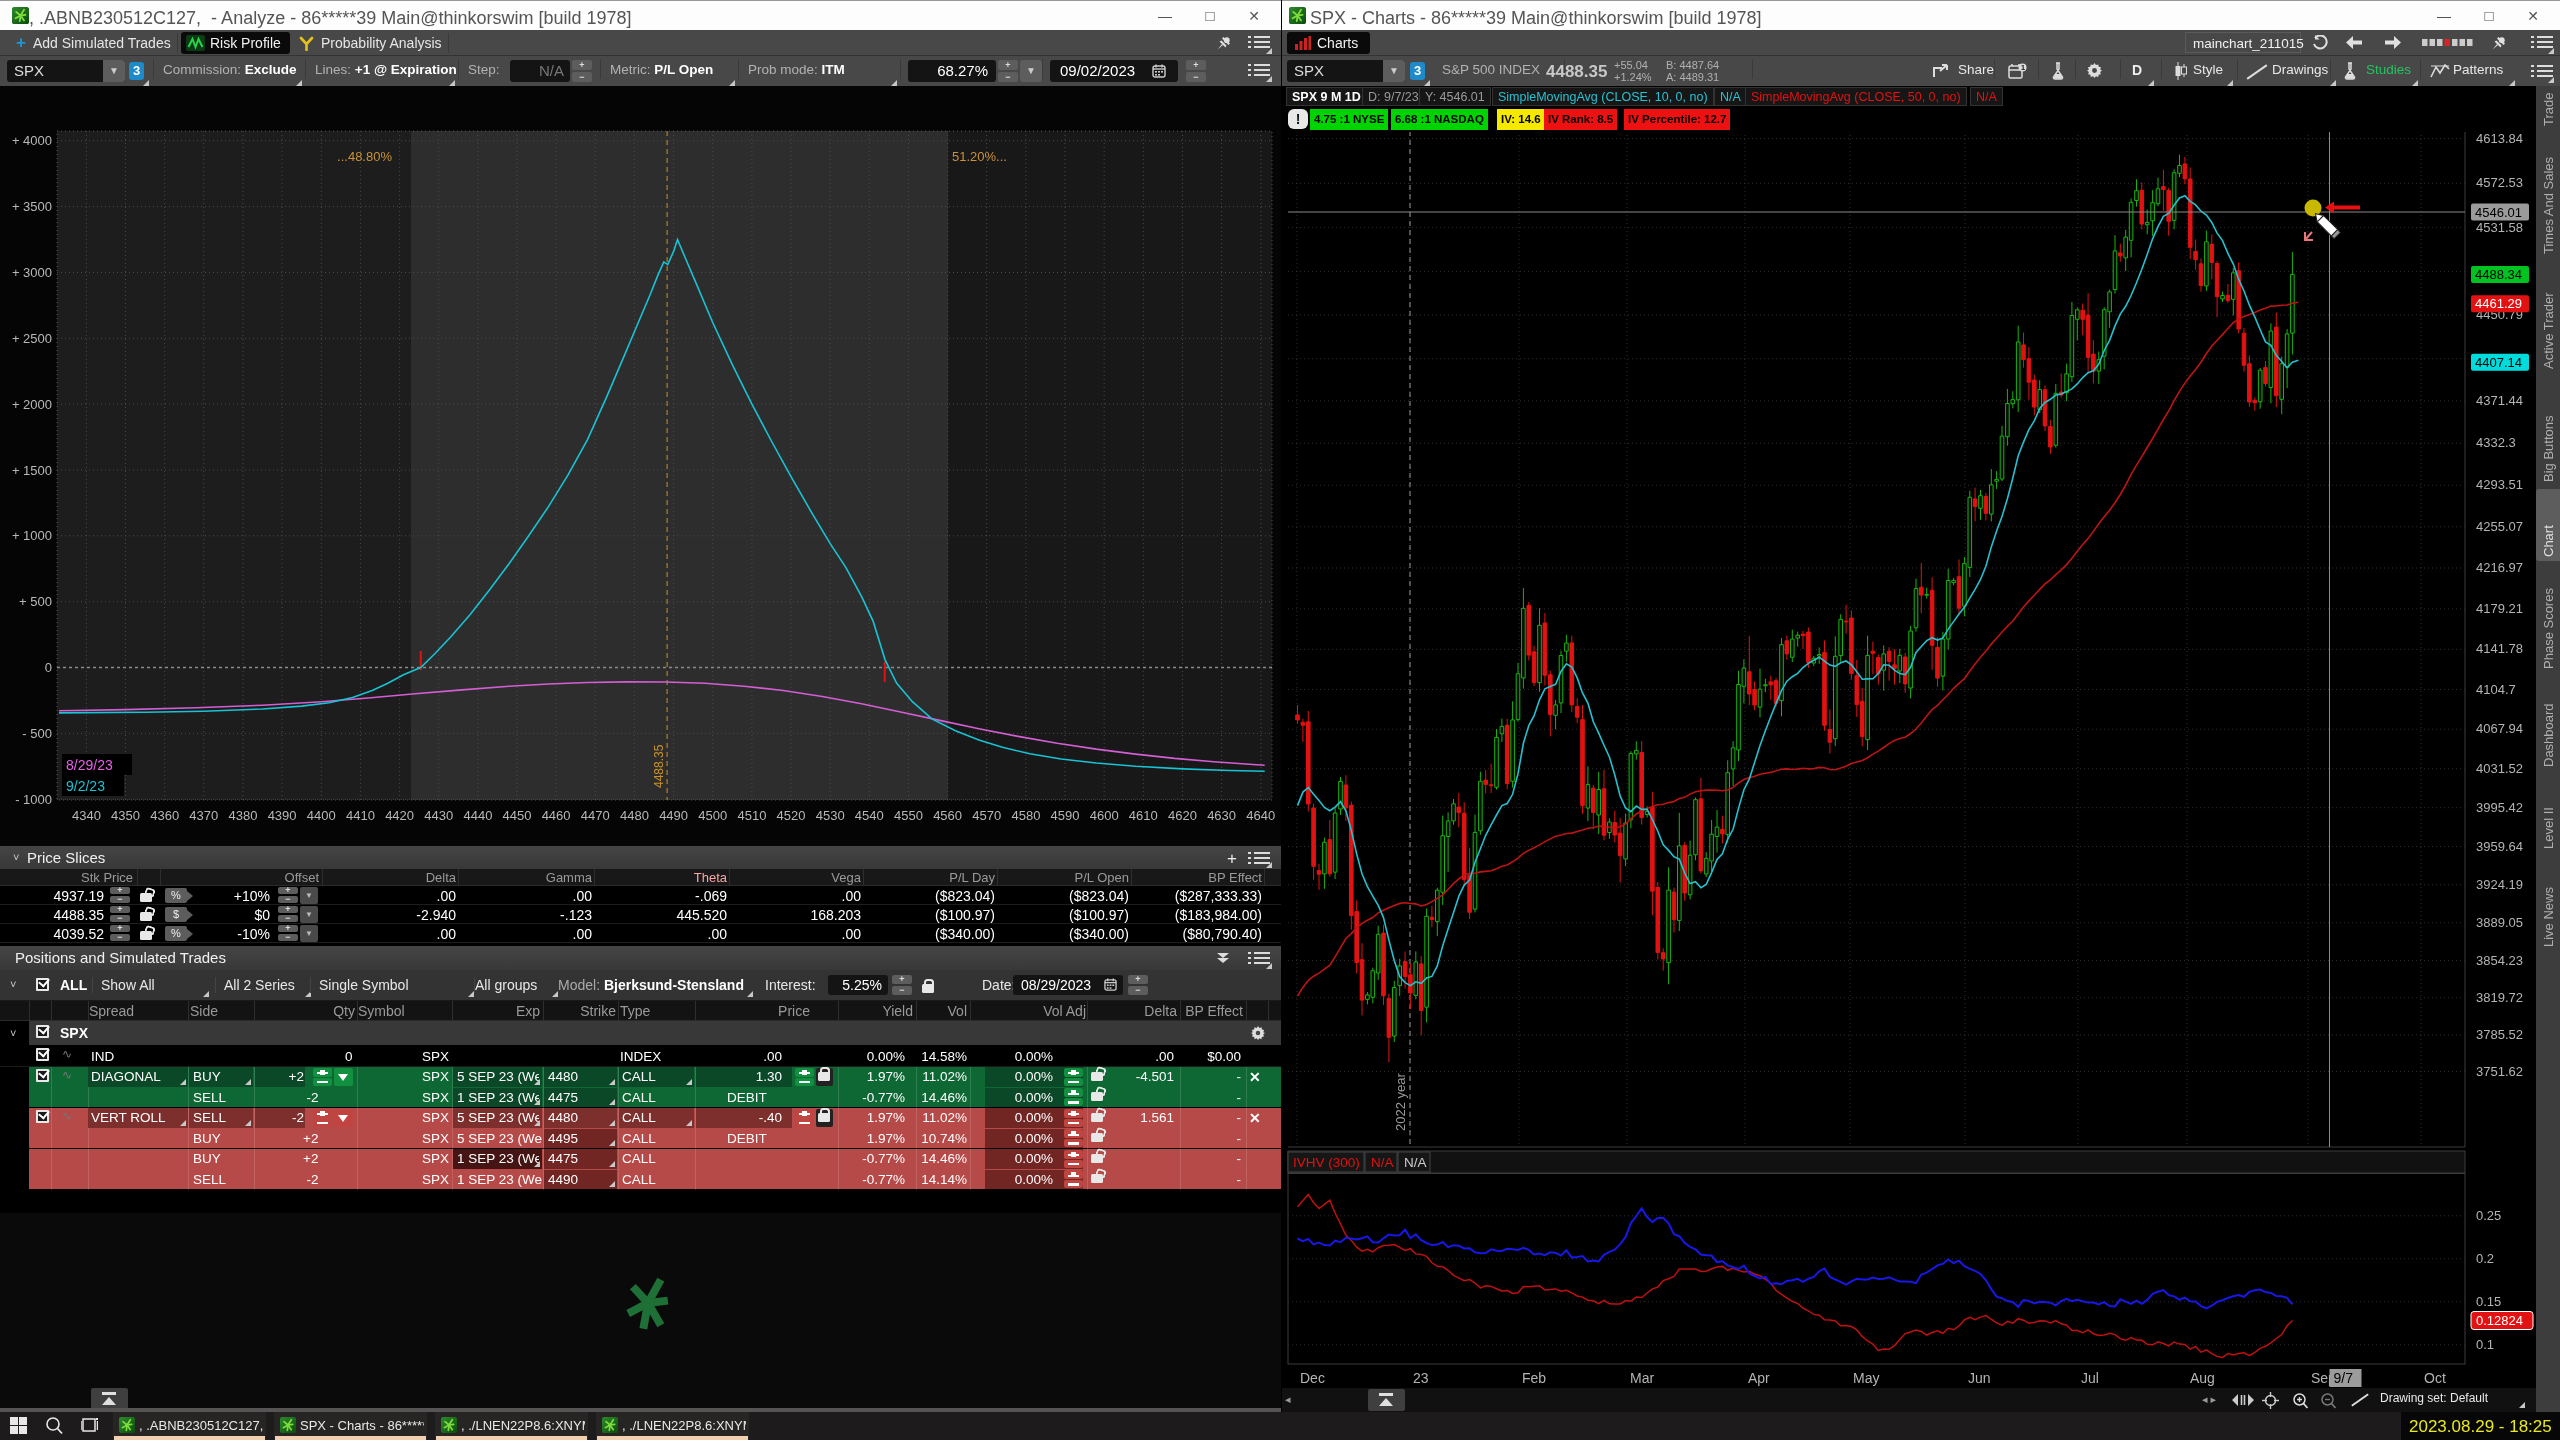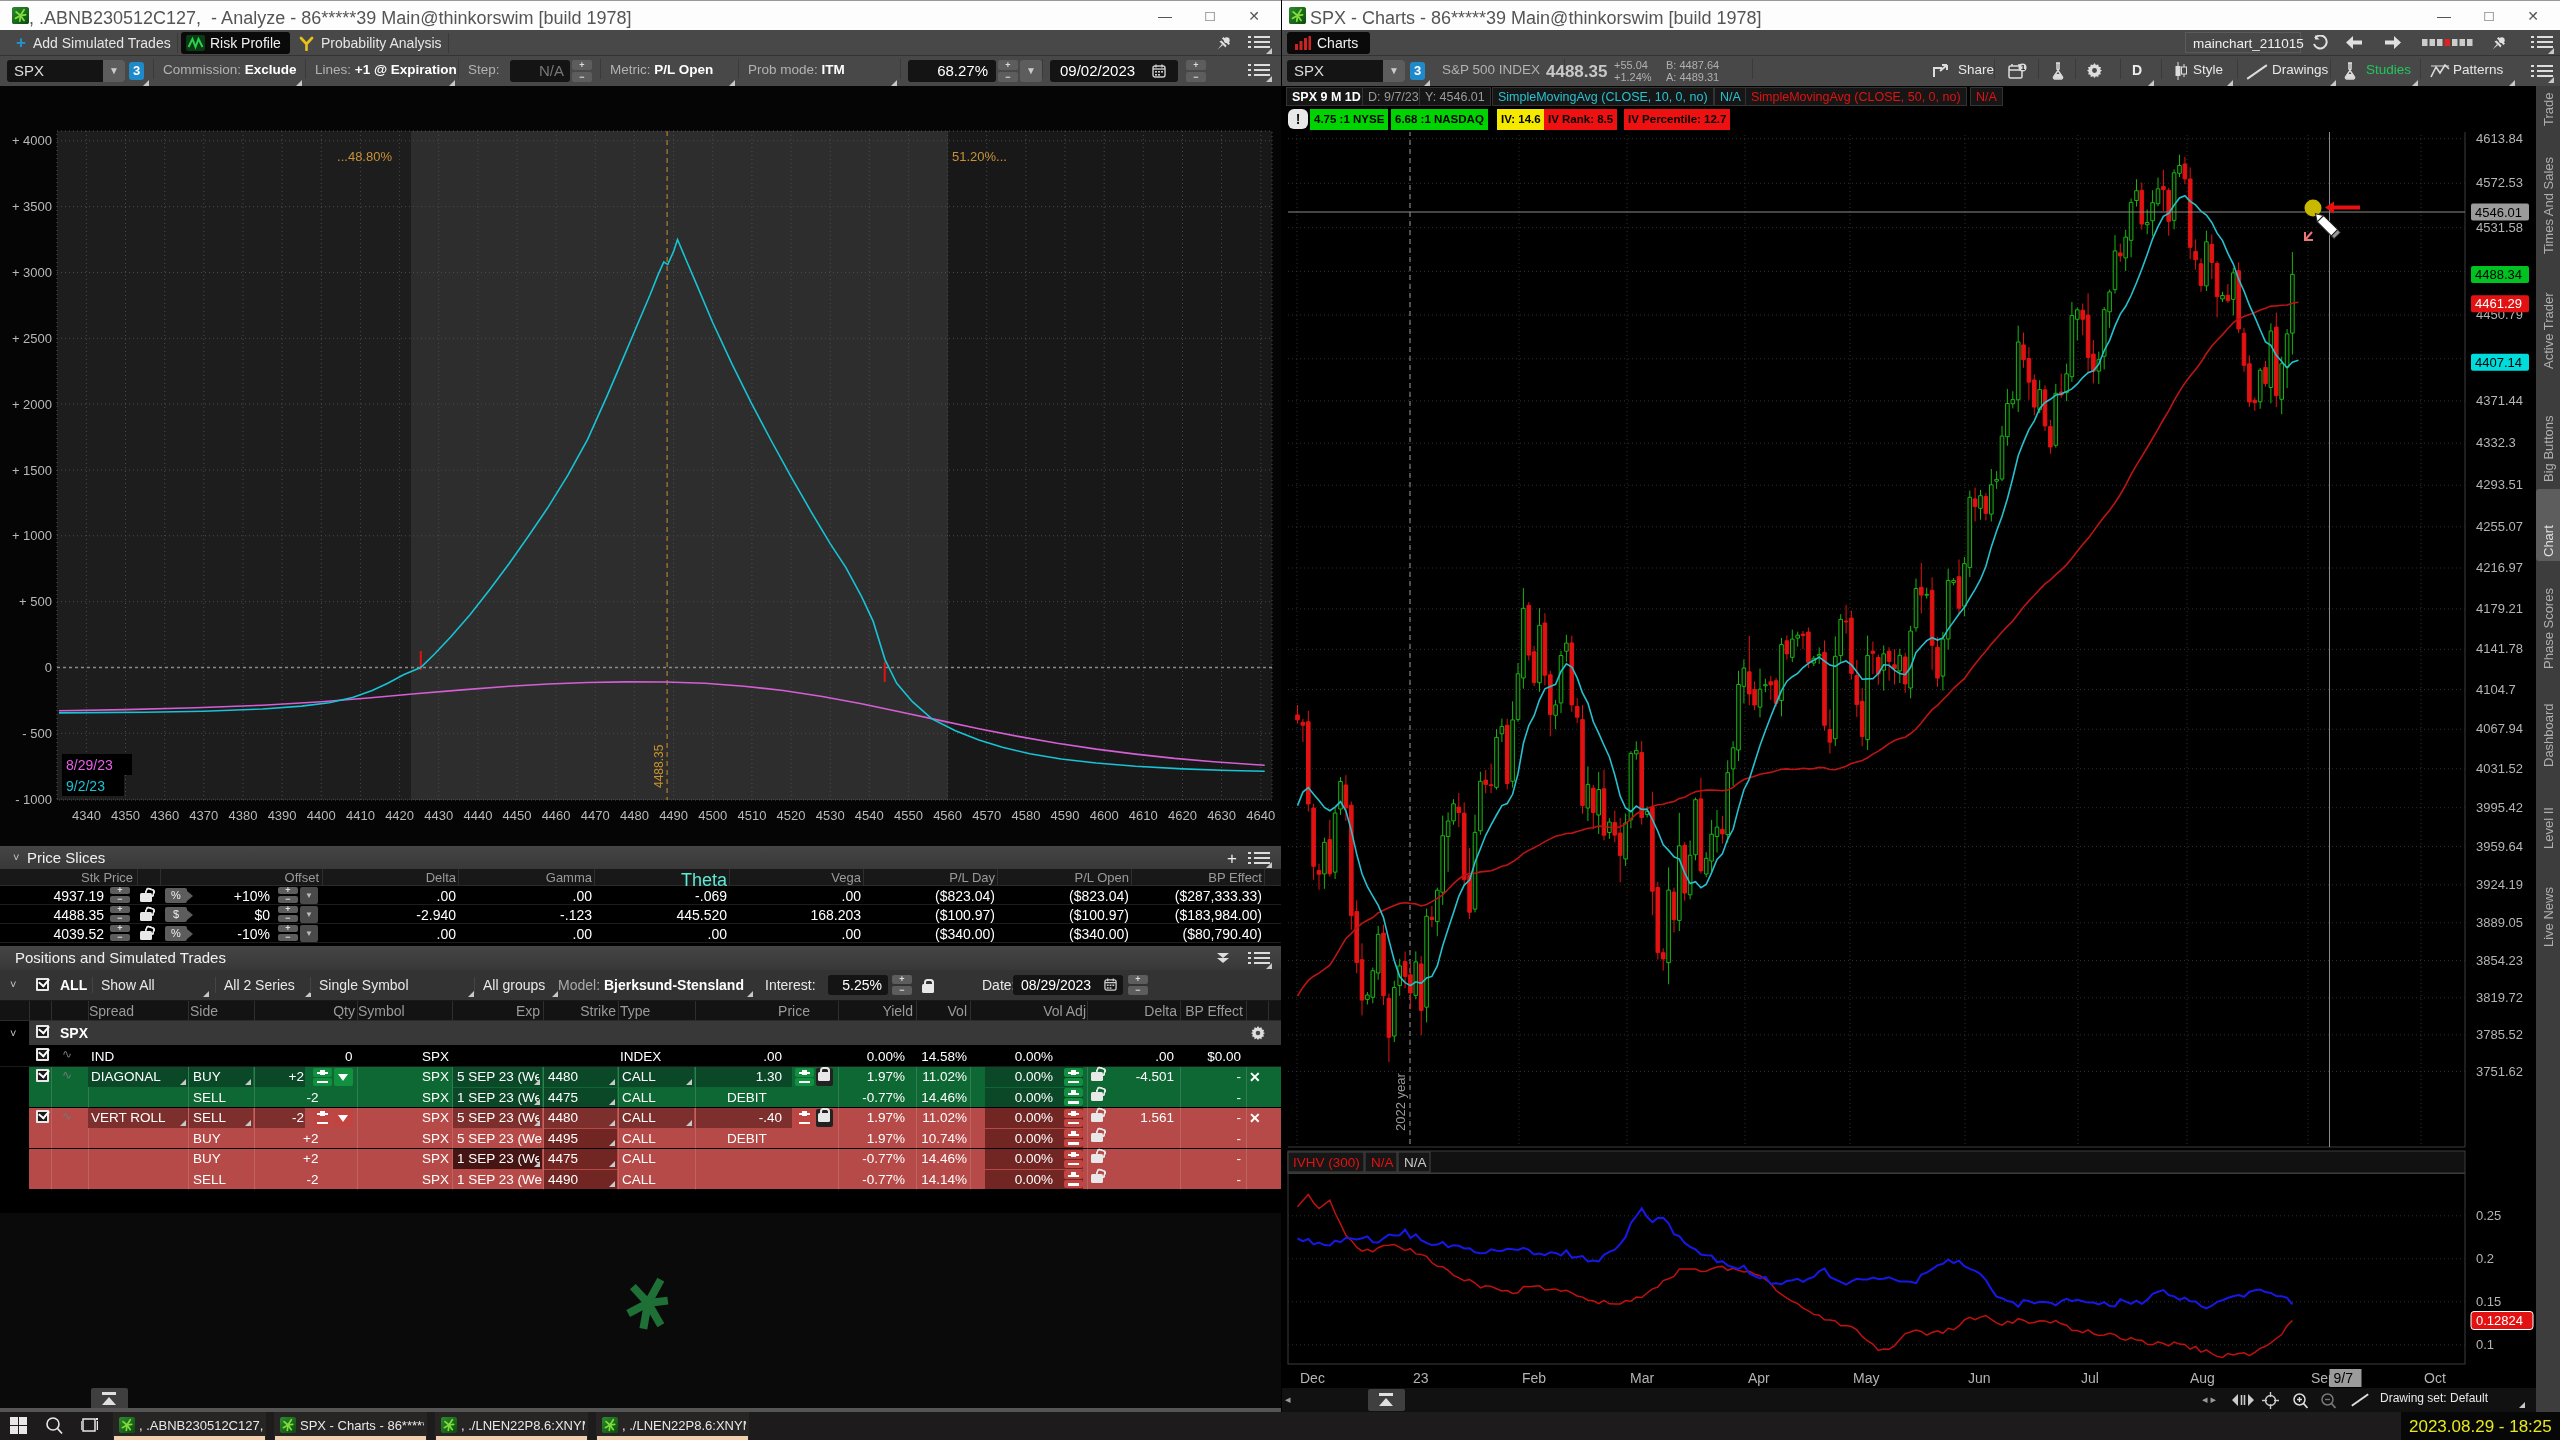--- a/index.html
+++ b/index.html
@@ -224,21 +224,21 @@
         <i style="top:6px"></i>
         <b style="top:11px"></b>
         <i style="top:11px"></i>
       </div>
       <div class="corner" style="left:1266px;top:16px"></div>
       <div class="abs" style="left:0;top:23px;width:1281px;height:17px;background:#181818;border-bottom:1px solid #2a2a2a">
         <div class="cell r" style="left:3px;top:1px;width:130px;color:#9a9a9a;font-size:13px">Stk Price</div>
         <div class="cell r" style="left:189px;top:1px;width:130px;color:#9a9a9a;font-size:13px">Offset</div>
         <div class="cell r" style="left:326px;top:1px;width:130px;color:#9a9a9a;font-size:13px">Delta</div>
         <div class="cell r" style="left:462px;top:1px;width:130px;color:#9a9a9a;font-size:13px">Gamma</div>
-        <div class="cell r" style="left:597px;top:1px;width:130px;color:#5eead4;font-size:18px">Theta</div>
+        <div class="cell r" style="left:597px;top:1px;width:130px;color:#fca5a5;font-size:13px">Theta</div>
         <div class="cell r" style="left:731px;top:1px;width:130px;color:#9a9a9a;font-size:13px">Vega</div>
         <div class="cell r" style="left:865px;top:1px;width:130px;color:#9a9a9a;font-size:13px">P/L Day</div>
         <div class="cell r" style="left:999px;top:1px;width:130px;color:#9a9a9a;font-size:13px">P/L Open</div>
         <div class="cell r" style="left:1132px;top:1px;width:130px;color:#9a9a9a;font-size:13px">BP Effect</div>
         <div class="abs" style="left:137px;top:0;width:1px;height:17px;background:#2e2e2e"></div>
         <div class="abs" style="left:160px;top:0;width:1px;height:17px;background:#2e2e2e"></div>
         <div class="abs" style="left:322px;top:0;width:1px;height:17px;background:#2e2e2e"></div>
         <div class="abs" style="left:458px;top:0;width:1px;height:17px;background:#2e2e2e"></div>
         <div class="abs" style="left:594px;top:0;width:1px;height:17px;background:#2e2e2e"></div>
         <div class="abs" style="left:729px;top:0;width:1px;height:17px;background:#2e2e2e"></div>
@@ -337,21 +337,21 @@
       <div class="abs" style="left:0;top:26px;width:1281px;height:31px;background:#333;border-bottom:1px solid #1a1a1a">
         <div class="abs" style="left:10px;top:8px;color:#ccc;font-size:11px">˅</div>
         <div class="chk" style="left:36px;top:8px"></div>
         <div class="abs" style="left:60px;top:7px;color:#fff;font-size:14px;font-weight:bold">ALL</div>
         <div class="abs" style="left:92px;top:7px;width:113px;color:#e8e8e8;font-size:14px;border-left:1px solid #444;padding-left:8px">Show All</div>
         <div class="corner" style="left:203px;top:21px"></div>
         <div class="abs" style="left:215px;top:7px;width:92px;color:#e8e8e8;font-size:14px;border-left:1px solid #444;padding-left:8px">All 2 Series</div>
         <div class="corner" style="left:305px;top:21px"></div>
         <div class="abs" style="left:310px;top:7px;width:160px;color:#e8e8e8;font-size:14px;border-left:1px solid #444;padding-left:8px">Single Symbol</div>
         <div class="corner" style="left:468px;top:21px"></div>
-        <div class="abs" style="left:474px;top:7px;width:80px;color:#e8e8e8;font-size:14px;border-left:1px solid #444;padding-left:8px">All groups</div>
+        <div class="abs" style="left:474px;top:7px;width:80px;color:#e8e8e8;font-size:14px;border-left:1px solid #444;">All groups</div>
         <div class="corner" style="left:552px;top:21px"></div>
         <div class="abs" style="left:558px;top:7px;color:#aaa;font-size:14px">Model: <b style="color:#fff">Bjerksund-Stensland</b></div>
         <div class="corner" style="left:747px;top:21px"></div>
         <div class="abs" style="left:765px;top:7px;color:#e8e8e8;font-size:14px">Interest:</div>
         <div class="inp r" style="left:828px;top:5px;width:60px;height:20px;line-height:20px;padding-right:6px;color:#fff;font-size:14px">5.25%</div>
         <div class="spin" style="left:892px;top:5px;height:20px">
           <div style="top:0;height:9px;line-height:9px">+</div>
           <div style="top:11px;height:9px;line-height:9px">−</div>
         </div>
         <div class="lock" style="left:922px;top:14px"></div>

